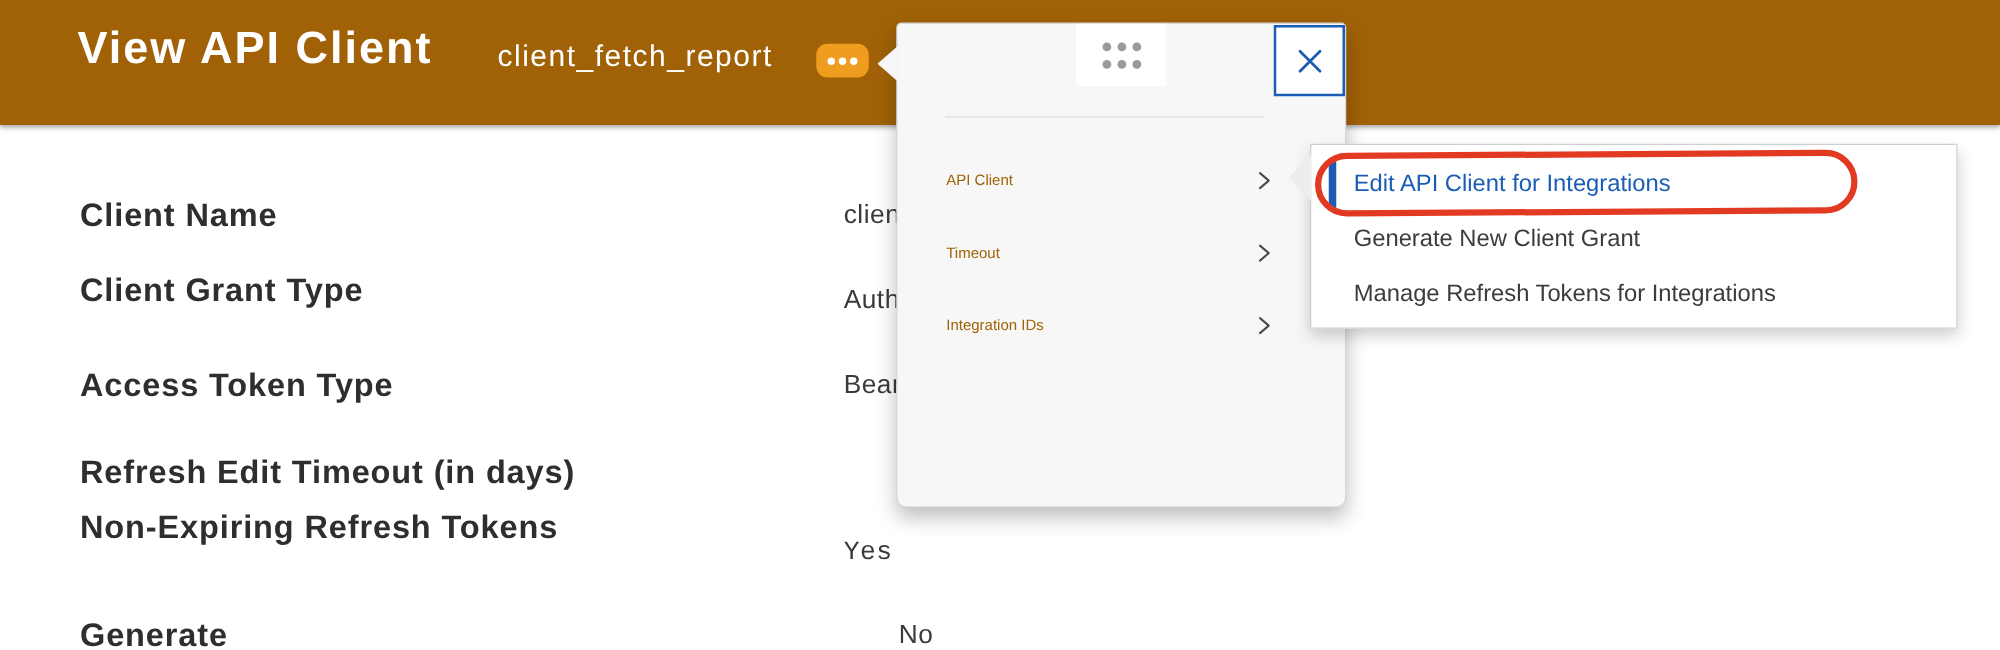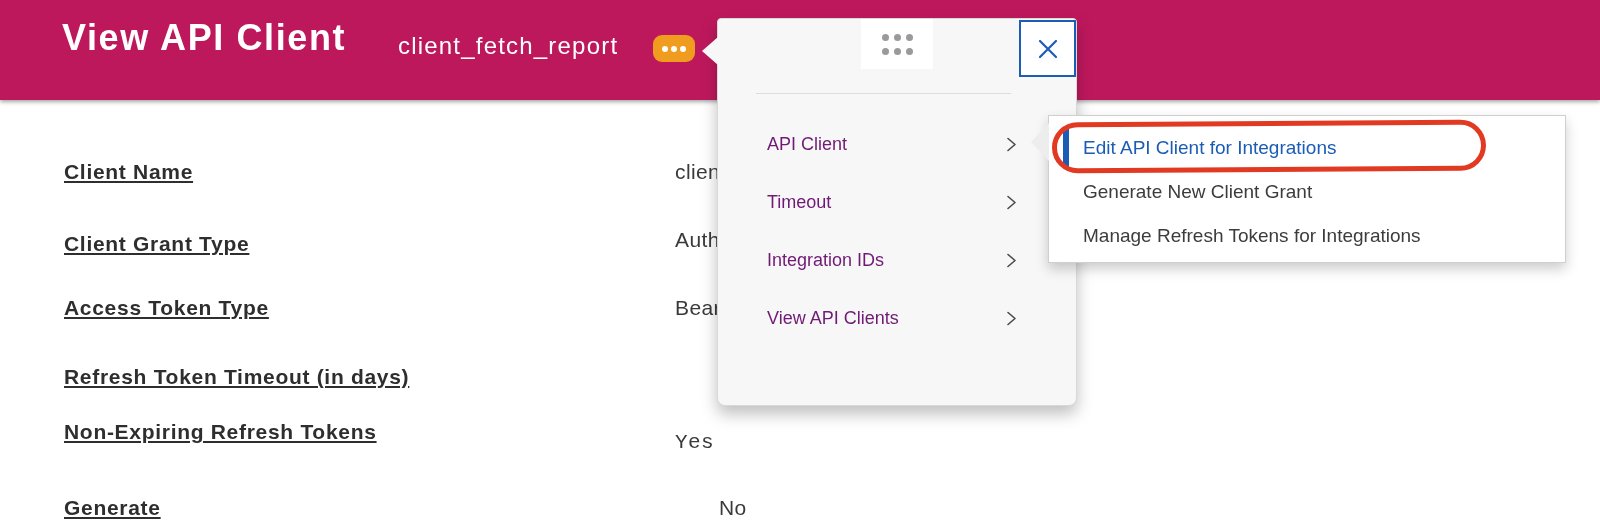--- a/index.html
+++ b/index.html
@@ -1,34 +1,34 @@
 <!DOCTYPE html>
 <html><head>
 <meta charset="utf-8">
 <style>
   html,body{margin:0;padding:0;}
   body{width:1600px;height:520px;position:relative;font-family:"Liberation Sans",sans-serif;background:#fff;overflow:hidden;}
-  .header{position:absolute;left:0;top:0;width:1600px;height:100px;background:#be185d;box-shadow:0 2px 4px rgba(0,0,0,.35);}
+  .header{position:absolute;left:0;top:0;width:1600px;height:100px;background:#a16207;box-shadow:0 2px 4px rgba(0,0,0,.35);}
   .title{position:absolute;left:62px;top:17px;font-size:36px;font-weight:700;letter-spacing:1.6px;color:#fff;white-space:nowrap;}
   .subtitle{position:absolute;left:398px;top:32px;font-size:24px;letter-spacing:1.2px;color:#fff;white-space:nowrap;}
   .rel-actions{position:absolute;left:653px;top:35px;width:42px;height:27px;background:#f09c1e;border-radius:9px;border:none;padding:0;display:flex;align-items:center;justify-content:center;cursor:pointer;}
   .ellipsis{display:flex;gap:3px;}
   .ellipsis i{width:6px;height:6px;border-radius:50%;background:#fff;}
-  .row-label{position:absolute;left:64px;font-size:21px;font-weight:700;letter-spacing:0.7px;color:#2e2e2e;line-height:24px;white-space:nowrap;text-decoration:underline;}
+  .row-label{position:absolute;left:64px;font-size:26px;font-weight:700;letter-spacing:0.7px;color:#2e2e2e;line-height:24px;white-space:nowrap;}
   .row-value{position:absolute;left:675px;font-size:21px;letter-spacing:0.4px;color:#3a3a3a;line-height:24px;white-space:nowrap;}
   .popup{position:absolute;left:717px;top:18px;width:360px;height:388px;background:#f7f7f8;border:1px solid #d8d8d8;border-radius:4px 4px 8px 8px;box-shadow:0 8px 16px rgba(0,0,0,.25);box-sizing:border-box;z-index:5;}
   .popup-caret{position:absolute;left:-16px;top:18px;width:0;height:0;border-top:14px solid transparent;border-bottom:14px solid transparent;border-right:16px solid #f7f7f8;}
   .drag-handle{position:absolute;left:50%;margin-left:-36px;top:0;width:72px;height:50px;background:#fff;display:flex;align-items:center;justify-content:center;}
   .dots{display:grid;grid-template-columns:repeat(3,7px);grid-template-rows:repeat(2,7px);gap:7px 5px;}
   .dots i{width:7px;height:7px;border-radius:50%;background:#9a9a9a;}
   .close-btn{position:absolute;right:0;top:1px;width:57px;height:57px;background:#fff;border:2px solid #1b5cb5;box-sizing:border-box;display:flex;align-items:center;justify-content:center;padding:0;cursor:pointer;}
   .divider{position:absolute;left:38px;top:74px;width:255px;height:1px;background:#dcdcdc;}
   .menu{position:absolute;left:0;top:96px;width:100%;}
   .menu-item{height:58px;display:flex;align-items:center;justify-content:space-between;padding:0 58px 0 39px;box-sizing:border-box;cursor:pointer;}
-  .menu-item span{font-size:18px;color:#701a75;margin-left:10px;}
+  .menu-item span{font-size:12px;color:#a16207;}
   .submenu{position:absolute;left:1048px;top:115px;width:518px;height:148px;background:#fff;border:1px solid #cfcfcf;box-shadow:0 6px 12px rgba(0,0,0,.2);box-sizing:border-box;padding-top:10px;z-index:6;}
   .submenu-caret{position:absolute;left:-18px;top:7px;width:0;height:0;border-top:19px solid transparent;border-bottom:19px solid transparent;border-right:18px solid #ededee;}
   .submenu-item{position:relative;height:44px;display:flex;align-items:center;padding-left:34px;font-size:19px;color:#3c3c3c;cursor:pointer;}
   .submenu-item.selected{color:#1b5cb5;}
   .sel-bar{position:absolute;left:14px;top:3px;height:38px;width:6px;background:#1b5cb5;}
   .annotation{position:absolute;left:1052px;top:121px;width:434px;height:51px;border:5px solid #e23a22;border-radius:26px;box-sizing:border-box;z-index:9;pointer-events:none;transform:rotate(-0.35deg);}
 </style>
 </head>
 <body>
 
@@ -40,27 +40,27 @@
         <i></i>
         <i></i>
         <i></i>
       </span>
   </button>
 </div>
 
 <div id="form-rows">
     <div class="row-label" style="top: 160px;">Client Name</div>
     <div class="row-value" style="top: 160px;">client_fetch_report</div>
-    <div class="row-label" style="top: 232px;">Client Grant Type</div>
+    <div class="row-label" style="top: 220px;">Client Grant Type</div>
     <div class="row-value" style="top: 228px;">Authorization Code Grant</div>
     <div class="row-label" style="top: 296px;">Access Token Type</div>
     <div class="row-value" style="top: 296px;">Bearer</div>
-    <div class="row-label" style="top: 365px;">Refresh Token Timeout (in days)</div>
+    <div class="row-label" style="top: 365px;">Refresh Edit Timeout (in days)</div>
     <div class="row-value" style="top: 365px;"></div>
-    <div class="row-label" style="top: 420px;">Non-Expiring Refresh Tokens</div>
+    <div class="row-label" style="top: 409px;">Non-Expiring Refresh Tokens</div>
     <div class="row-value" style="top: 431px; font-family: Liberation Mono, monospace;">Yes</div>
     <div class="row-label" style="top: 496px;">Generate</div>
     <div class="row-value" style="top: 496px; margin-left: 44px;">No</div>
   </div>
 
 <div class="popup">
   <span class="popup-caret"></span>
   <div class="drag-handle">
     <span class="dots">
         <i></i>
@@ -89,26 +89,20 @@
         <svg width="13" height="17" viewBox="0 0 13 17">
           <path d="M3 2.5 L10 8.5 L3 14.5" fill="none" stroke="#4a4a4a" stroke-width="1.6" stroke-linecap="round" stroke-linejoin="round"></path>
         </svg>
       </div>
       <div class="menu-item">
         <span>Integration IDs</span>
         <svg width="13" height="17" viewBox="0 0 13 17">
           <path d="M3 2.5 L10 8.5 L3 14.5" fill="none" stroke="#4a4a4a" stroke-width="1.6" stroke-linecap="round" stroke-linejoin="round"></path>
         </svg>
       </div>
-      <div class="menu-item">
-        <span>View API Clients</span>
-        <svg width="13" height="17" viewBox="0 0 13 17">
-          <path d="M3 2.5 L10 8.5 L3 14.5" fill="none" stroke="#4a4a4a" stroke-width="1.6" stroke-linecap="round" stroke-linejoin="round"></path>
-        </svg>
-      </div>
     </div>
 </div>
 
 <div class="submenu">
   <span class="submenu-caret"></span>
   <div id="submenu-items">
       <div class="submenu-item selected">
         <i class="sel-bar"></i>
         <span>Edit API Client for Integrations</span>
       </div>

